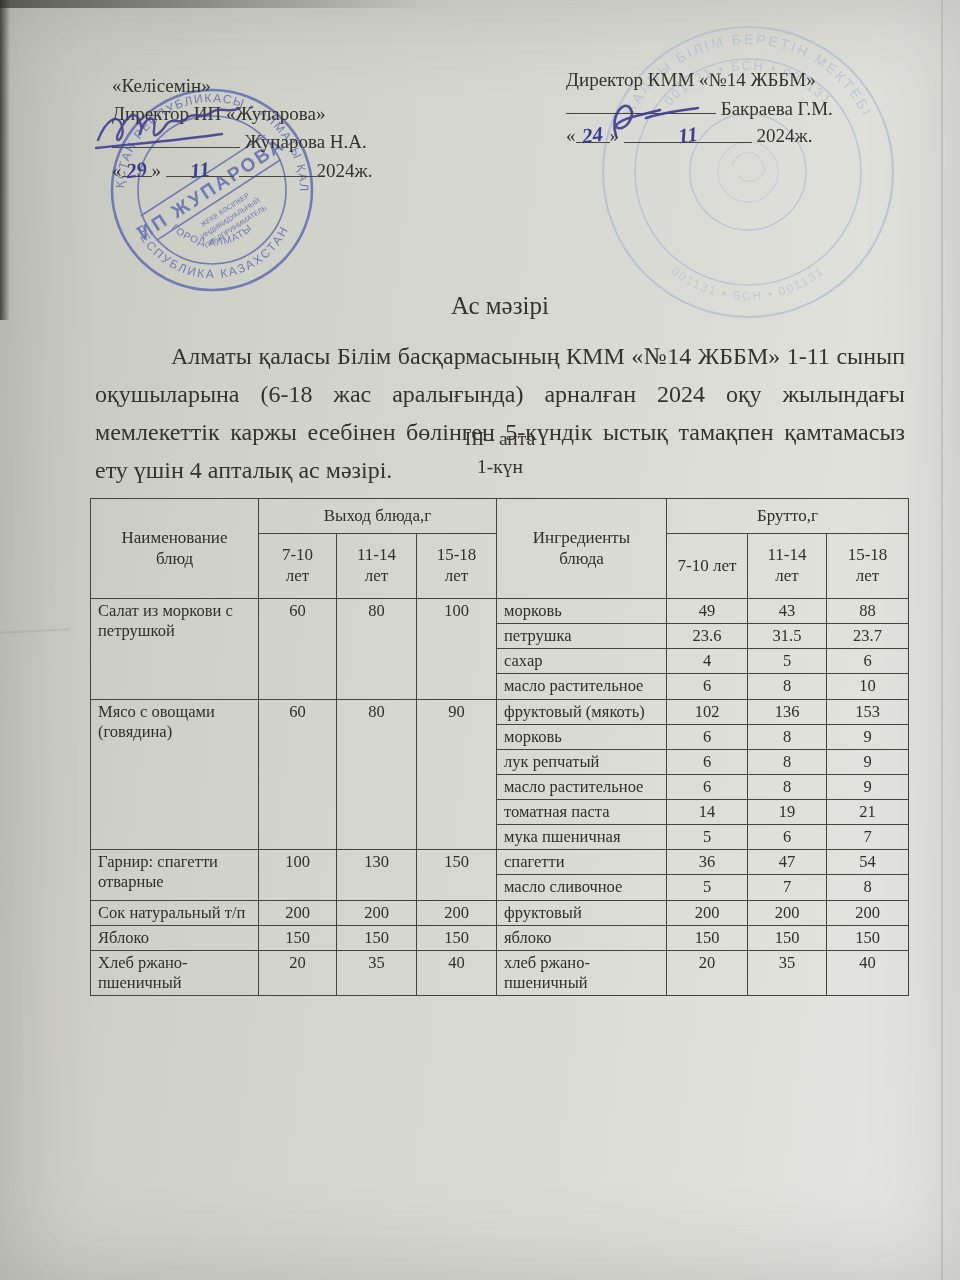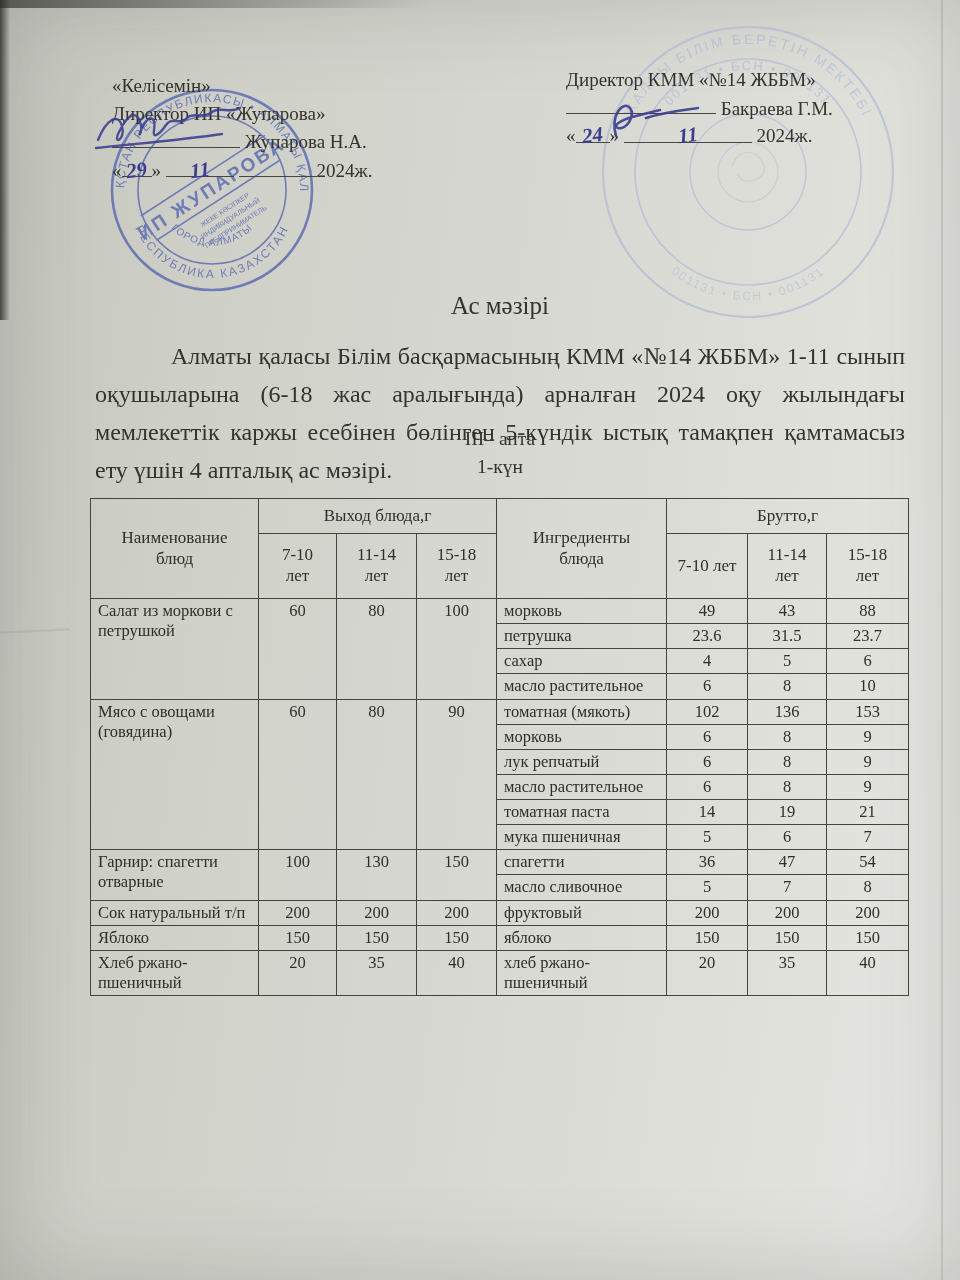--- a/index.html
+++ b/index.html
@@ -209,21 +209,21 @@
           <td class="c-ing">масло растительное</td>
           <td class="c-num">6</td>
           <td class="c-num">8</td>
           <td class="c-num">10</td>
         </tr>
         <tr>
           <td class="c-dish" rowspan="6">Мясо с овощами (говядина)</td>
           <td class="c-num" rowspan="6">60</td>
           <td class="c-num" rowspan="6">80</td>
           <td class="c-num" rowspan="6">90</td>
-          <td class="c-ing">томатная (мякоть)</td>
+          <td class="c-ing">фруктовый (мякоть)</td>
           <td class="c-num">102</td>
           <td class="c-num">136</td>
           <td class="c-num">153</td>
         </tr>
         <tr>
           <td class="c-ing">морковь</td>
           <td class="c-num">6</td>
           <td class="c-num">8</td>
           <td class="c-num">9</td>
         </tr>

